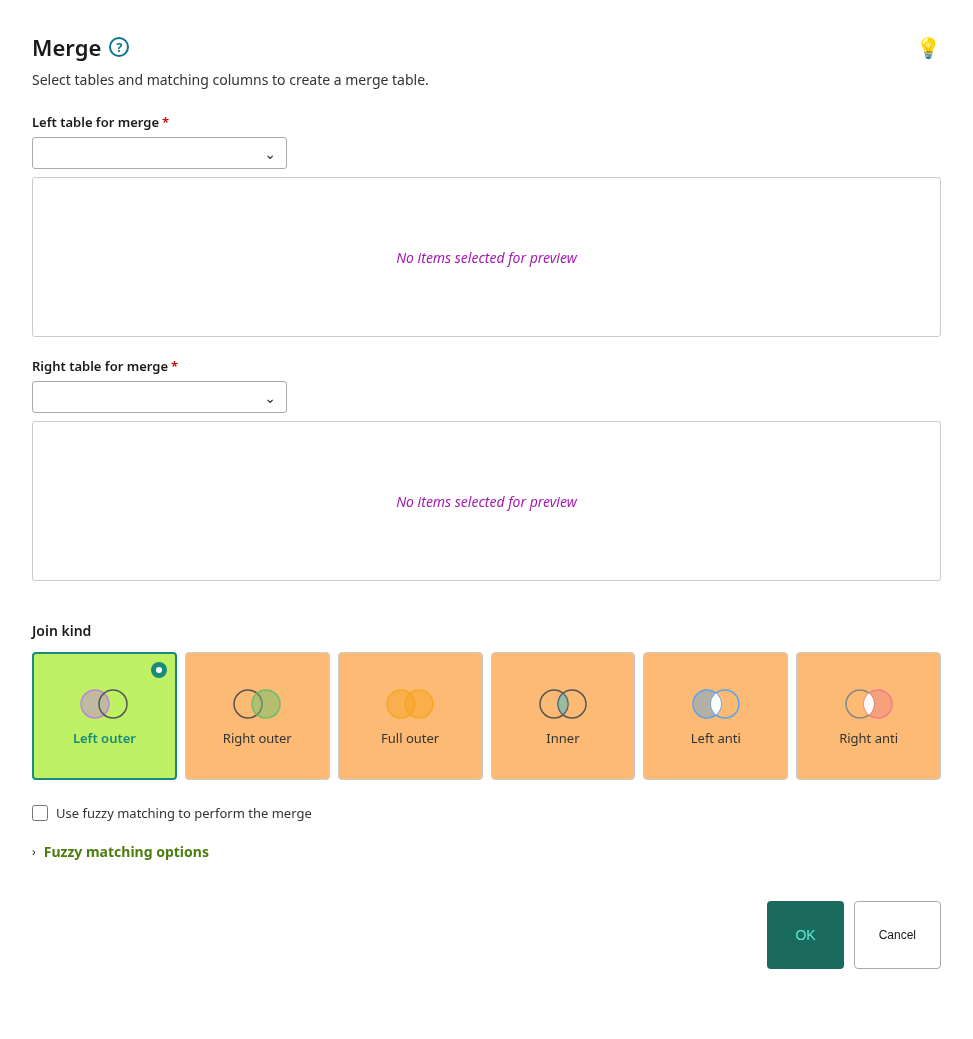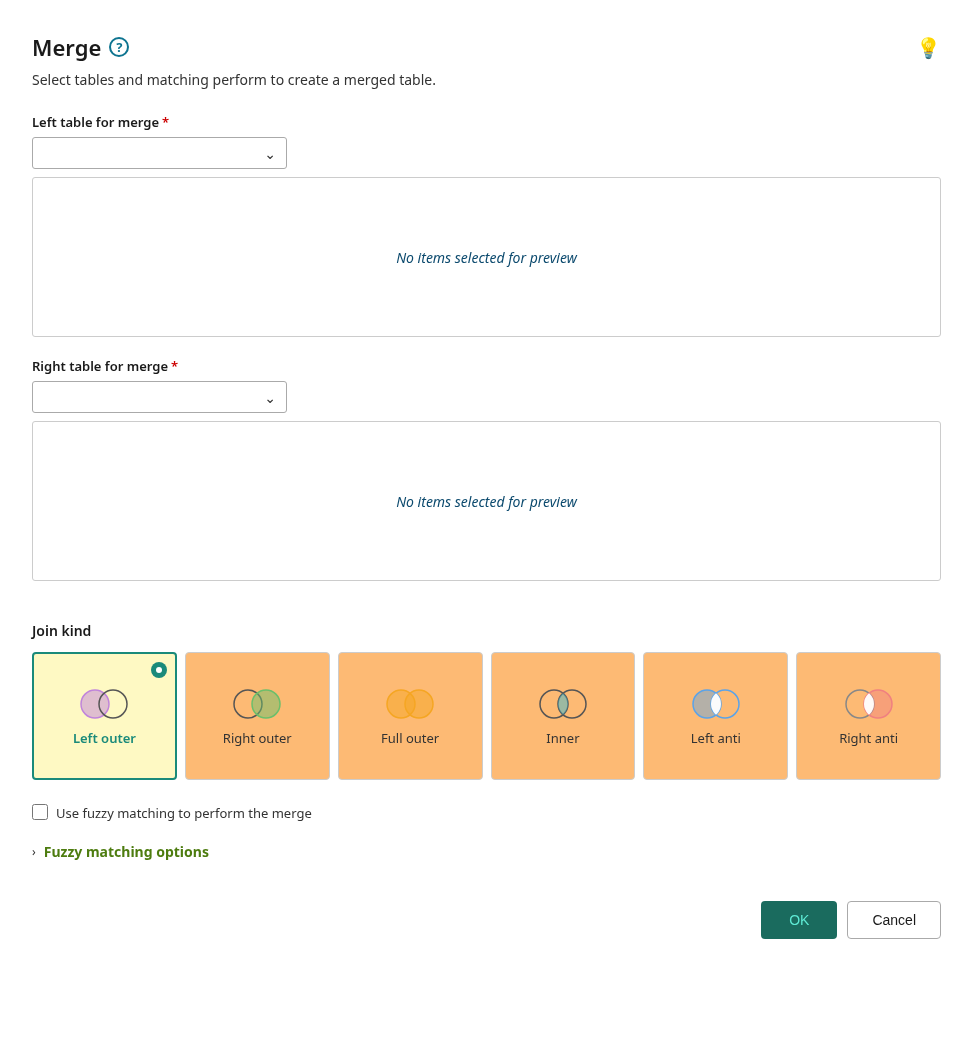--- a/index.html
+++ b/index.html
@@ -83,21 +83,21 @@
     .preview-box {
       border: 1px solid #ccc;
       border-radius: 3px;
       height: 160px;
       display: flex;
       align-items: center;
       justify-content: center;
       margin-bottom: 20px;
     }
     .preview-text {
-      color: #0c4a6e;
+      color: #a21caf;
       font-size: 14px;
       font-style: italic;
     }
 
     .join-kind-label {
       font-size: 14px;
       font-weight: 600;
       margin-bottom: 12px;
       margin-top: 40px;
     }
@@ -117,21 +117,21 @@
       display: flex;
       flex-direction: column;
       align-items: center;
       justify-content: center;
       gap: 8px;
       cursor: pointer;
       position: relative;
     }
     .join-card.selected {
       border: 2px solid #1a8a7a;
-      background: #fef9c3;
+      background: #bef264;
     }
 
     .join-card-label {
       font-size: 13px;
       color: #333;
       text-align: center;
       line-height: 1.3;
     }
     .join-card.selected .join-card-label {
       color: #1a8a7a;
@@ -159,21 +159,21 @@
     }
 
     
     .venn {
       width: 54px;
       height: 36px;
     }
 
     .fuzzy-checkbox-row {
       display: flex;
-      align-items: flex-start;
+      align-items: center;
       gap: 8px;
       margin-bottom: 20px;
       margin-top: 17px;
     }
     .fuzzy-checkbox-row input[type="checkbox"] {
       width: 16px;
       height: 16px;
       cursor: pointer;
     }
     .fuzzy-checkbox-label {
@@ -212,37 +212,37 @@
       padding: 10px 28px;
       font-size: 14px;
       font-weight: 500;
       cursor: pointer;
     }
     .btn-cancel {
       background: #fff;
       color: #1a1a1a;
       border: 1px solid #aaa;
       border-radius: 4px;
-      padding: 10px 24px;
-      font-size: 14px;
+      padding: 26px 24px;
+      font-size: 12px;
       cursor: pointer;
     }
   </style>
 </head>
 <body>
 
 <div class="header">
   <div class="header-left">
     <h1 class="title">Merge</h1>
     <div class="help-icon">?</div>
   </div>
   <div class="bulb-icon">💡</div>
 </div>
 
-<p class="subtitle">Select tables and matching perform to create a merged table.</p>
+<p class="subtitle">Select tables and matching columns to create a merge table.</p>
 
 <div class="field-label">
   <span>Left table for merge</span><span class="required">*</span>
 </div>
 <div class="dropdown">
   <span class="dropdown-arrow">⌄</span>
 </div>
 <div class="preview-box">
   <span class="preview-text">No items selected for preview</span>
 </div>

